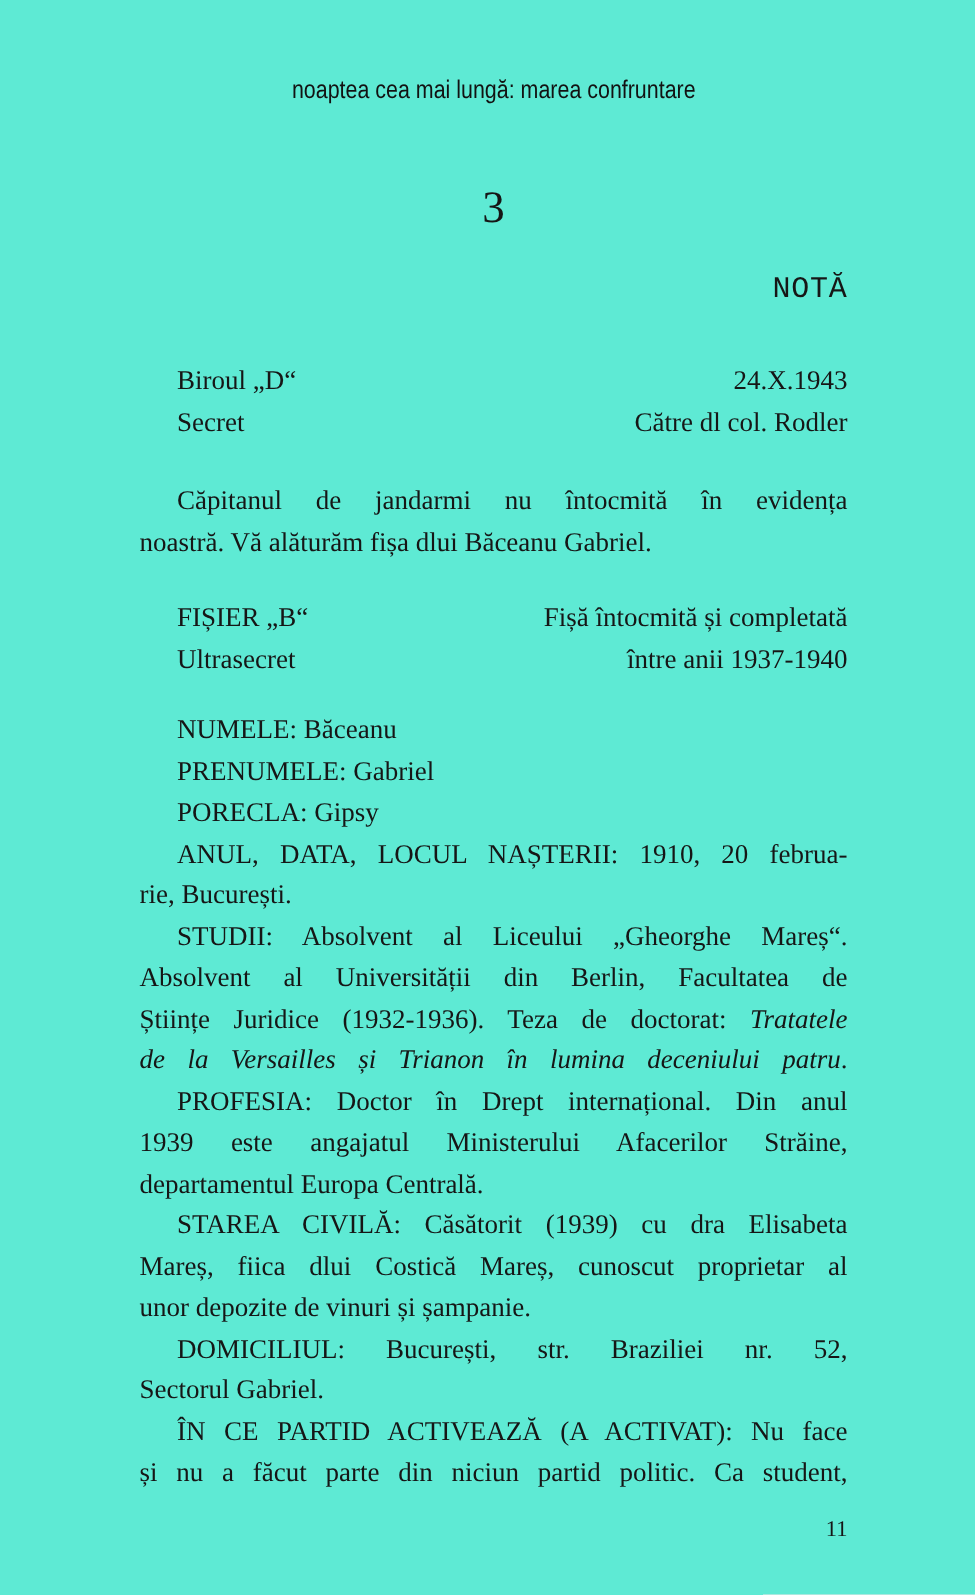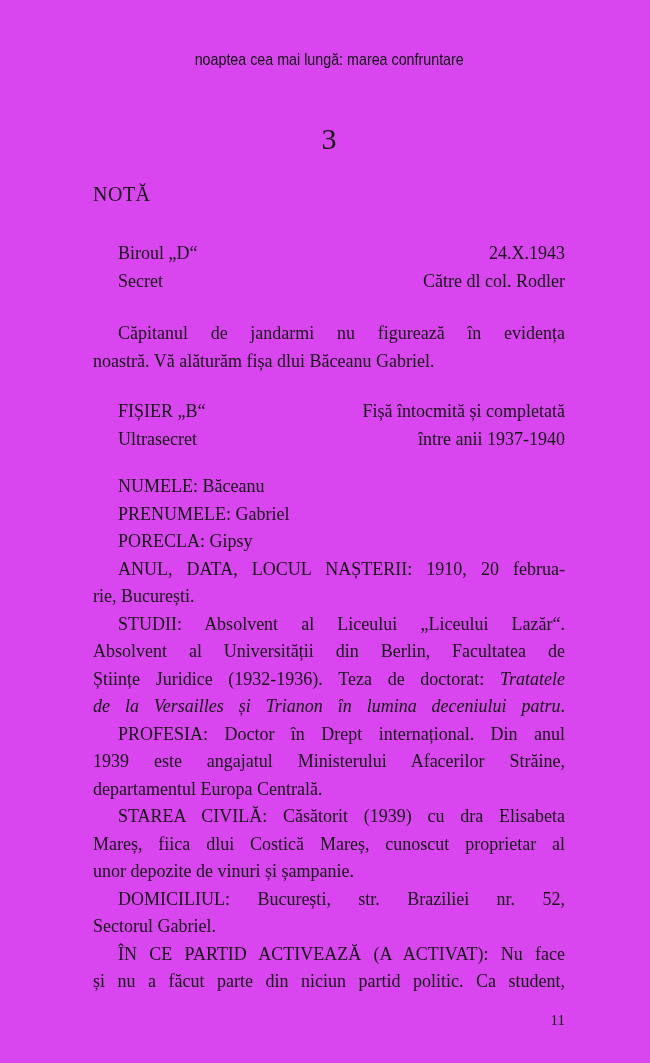--- a/index.html
+++ b/index.html
@@ -1,29 +1,29 @@
 <!DOCTYPE html>
 <html><head>
 <meta charset="utf-8">
 <style>
   html,body{margin:0;padding:0;background:#e8e8e8;}
   .page{
-    width:650px;height:1063px;background:#d946ef;margin:0 auto;
+    width:650px;height:1063px;background:#5eead4;margin:0 auto;
     box-sizing:border-box;padding:50px 85px 0 93px;
     font-family:"Liberation Serif", serif;color:#161616;
     position:relative;overflow:hidden;
   }
   .running-head-wrap{text-align:center;height:20px;}
   .running-head{
     display:inline-block;font-family:"Liberation Sans", sans-serif;
     font-size:17px;line-height:20px;transform:scaleX(.84);transform-origin:50% 50%;
     white-space:nowrap;color:#121212;
   }
   .chapter-number{margin-top:54px;text-align:center;font-size:30px;line-height:30px;}
-  .chapter-title{margin-top:30px;text-align:left;font-size:20px;line-height:20px;letter-spacing:.5px;}
+  .chapter-title{margin-top:30px;text-align:right;font-size:20px;line-height:20px;letter-spacing:.5px;font-family:Liberation Mono, monospace;}
   .block{font-size:18px;line-height:27.5px;}
   .memo-block{margin-top:36px;}
   .intro-block{margin-top:25px;}
   .file-block{margin-top:23px;font-family:Liberation Serif, serif;}
   .dossier-block{margin-top:20px;}
   .row{display:flex;justify-content:space-between;padding-left:25px;}
   .row .right{text-align:right;}
   .line{text-align:justify;text-align-last:left;}
   .line.just{text-align-last:justify;}
   .line.indent{text-indent:25px;}
@@ -48,42 +48,42 @@
       <span class="left">Biroul „D“</span>
       <span class="right">24.X.1943</span>
     </div>
     <div class="row">
       <span class="left">Secret</span>
       <span class="right">Către dl col. Rodler</span>
     </div>
   </div>
 
   <div class="block intro-block">
-      <div class="line indent just"><span>Căpitanul de jandarmi nu figurează în evidența</span></div>
+      <div class="line indent just"><span>Căpitanul de jandarmi nu întocmită în evidența</span></div>
       <div class="line"><span>noastră. Vă alăturăm fișa dlui Băceanu Gabriel.</span></div>
     </div>
 
   <div class="block file-block">
     <div class="row">
       <span class="left">FIȘIER „B“</span>
       <span class="right">Fișă întocmită și completată</span>
     </div>
     <div class="row">
       <span class="left">Ultrasecret</span>
       <span class="right">între anii 1937-1940</span>
     </div>
   </div>
 
   <div class="block dossier-block">
       <div class="line indent"><span>NUMELE: Băceanu</span></div>
       <div class="line indent"><span>PRENUMELE: Gabriel</span></div>
       <div class="line indent"><span>PORECLA: Gipsy</span></div>
       <div class="line indent just"><span>ANUL, DATA, LOCUL NAȘTERII: 1910, 20 februa-</span></div>
       <div class="line"><span>rie, București.</span></div>
-      <div class="line indent just"><span>STUDII: Absolvent al Liceului „Liceului Lazăr“.</span></div>
+      <div class="line indent just"><span>STUDII: Absolvent al Liceului „Gheorghe Mareș“.</span></div>
       <div class="line just"><span>Absolvent al Universității din Berlin, Facultatea de</span></div>
       <div class="line just"><span>Științe Juridice (1932-1936). Teza de doctorat: </span><em>Tratatele</em></div>
       <div class="line just"><em>de la Versailles și Trianon în lumina deceniului patru</em><span>.</span></div>
       <div class="line indent just"><span>PROFESIA: Doctor în Drept internațional. Din anul</span></div>
       <div class="line just"><span>1939 este angajatul Ministerului Afacerilor Străine,</span></div>
       <div class="line"><span>departamentul Europa Centrală.</span></div>
       <div class="line indent just"><span>STAREA CIVILĂ: Căsătorit (1939) cu dra Elisabeta</span></div>
       <div class="line just"><span>Mareș, fiica dlui Costică Mareș, cunoscut proprietar al</span></div>
       <div class="line"><span>unor depozite de vinuri și șampanie.</span></div>
       <div class="line indent just"><span>DOMICILIUL: București, str. Braziliei nr. 52,</span></div>

